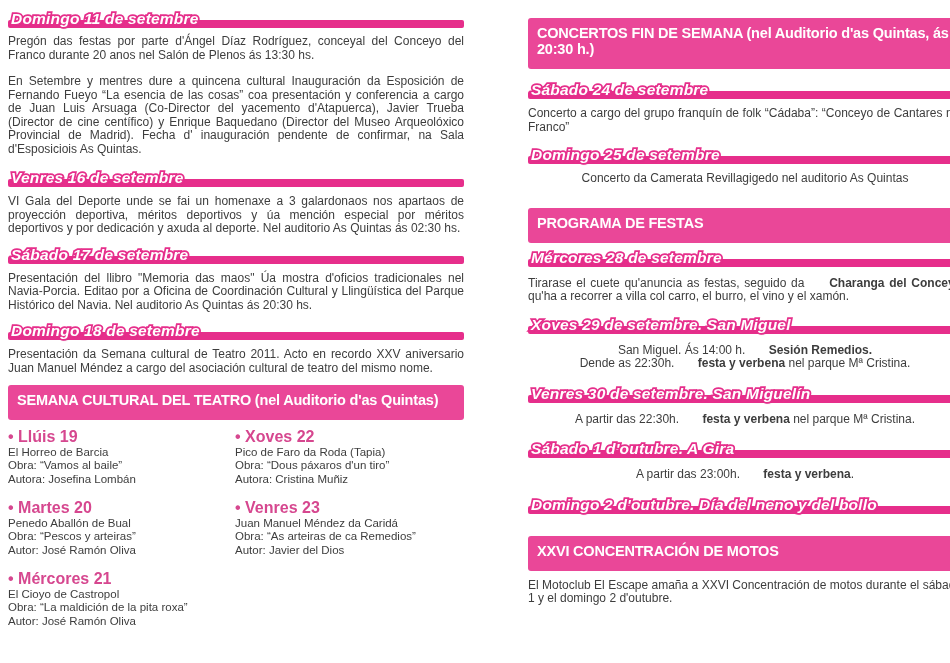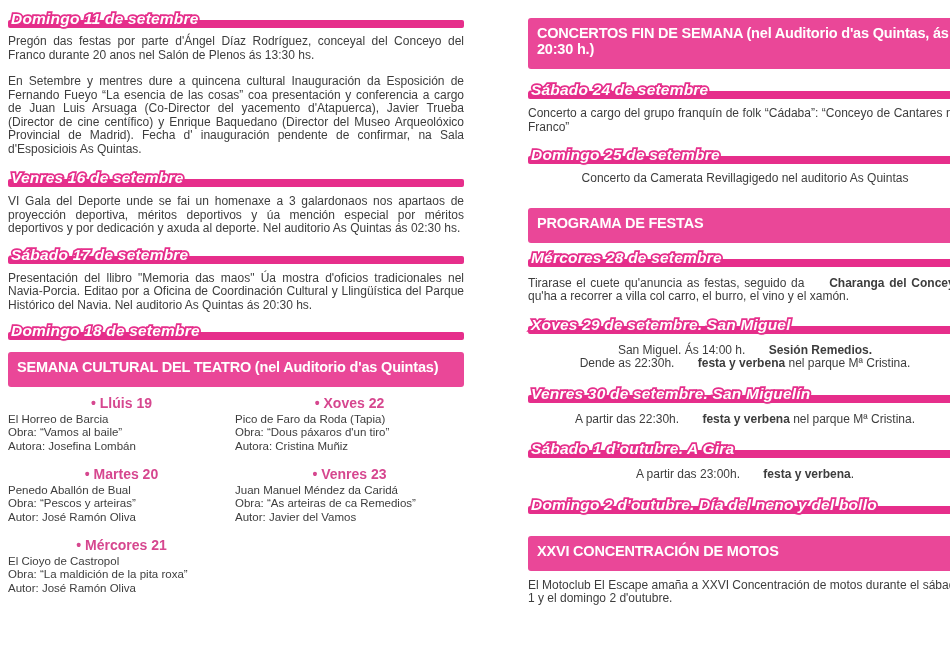--- a/index.html
+++ b/index.html
@@ -56,23 +56,22 @@
   .mt10{margin-top:10px;} .mt11{margin-top:11px;} .mt12{margin-top:12px;}
   .mt13{margin-top:13px;} .mt14{margin-top:10px;}
   .mt20{margin-top:20px;} .mt22{margin-top:22px;} .mt4{margin-top:4px;}
 
   .teatro-grid{
     display:grid;grid-template-columns:227px 1fr;
     row-gap:15px;margin-top:10px;
   }
   .teatro-entry{font-size:11.5px;line-height:13.5px;}
   .teatro-day{
-    color:var(--pink-day);font-weight:bold;font-size:14px;
+    color:var(--pink-day);font-weight:bold;font-size:16px;
     margin-bottom:2px;
-    text-align:center;
   }
 </style>
 </head>
 <body>
 
 <div class="page">
 
   <div class="col-left">
 
     <div class="date-header">
@@ -95,20 +94,21 @@
       <span class="dh-text dh-stroke">Sábado 17 de setembre</span>
       <span class="dh-text dh-fill">Sábado 17 de setembre</span>
     </div>
     <p class="para">Presentación del llibro "Memoria das maos" Úa mostra d'oficios tradicionales nel Navia-Porcia. Editao por a Oficina de Coordinación Cultural y Llingüística del Parque Histórico del Navia. Nel auditorio As Quintas ás 20:30 hs.</p>
 
     <div class="date-header mt8">
       <span class="bar"></span>
       <span class="dh-text dh-stroke">Domingo 18 de setembre</span>
       <span class="dh-text dh-fill">Domingo 18 de setembre</span>
     </div>
+    <p class="para">Presentación da Semana cultural de Teatro 2011. Acto en recordo XXV aniversario Juan Manuel Méndez a cargo del asociación cultural de teatro del mismo nome.</p>
 
     <div class="block-header mt14">SEMANA CULTURAL DEL TEATRO (nel Auditorio d'as Quintas)</div>
 
     <div class="teatro-grid">
       <div class="teatro-entry">
         <div class="teatro-day">• Llúis 19</div>
         <div>El Horreo de Barcia</div>
         <div>Obra: “Vamos al baile”</div>
         <div>Autora: Josefina Lombán</div>
       </div>
@@ -121,21 +121,21 @@
       <div class="teatro-entry">
         <div class="teatro-day">• Martes 20</div>
         <div>Penedo Aballón de Bual</div>
         <div>Obra: “Pescos y arteiras”</div>
         <div>Autor: José Ramón Oliva</div>
       </div>
       <div class="teatro-entry">
         <div class="teatro-day">• Venres 23</div>
         <div>Juan Manuel Méndez da Caridá</div>
         <div>Obra: “As arteiras de ca Remedios”</div>
-        <div>Autor: Javier del Vamos</div>
+        <div>Autor: Javier del Dios</div>
       </div>
       <div class="teatro-entry">
         <div class="teatro-day">• Mércores 21</div>
         <div>El Cioyo de Castropol</div>
         <div>Obra: “La maldición de la pita roxa”</div>
         <div>Autor: José Ramón Oliva</div>
       </div>
     </div>
   </div>
 

